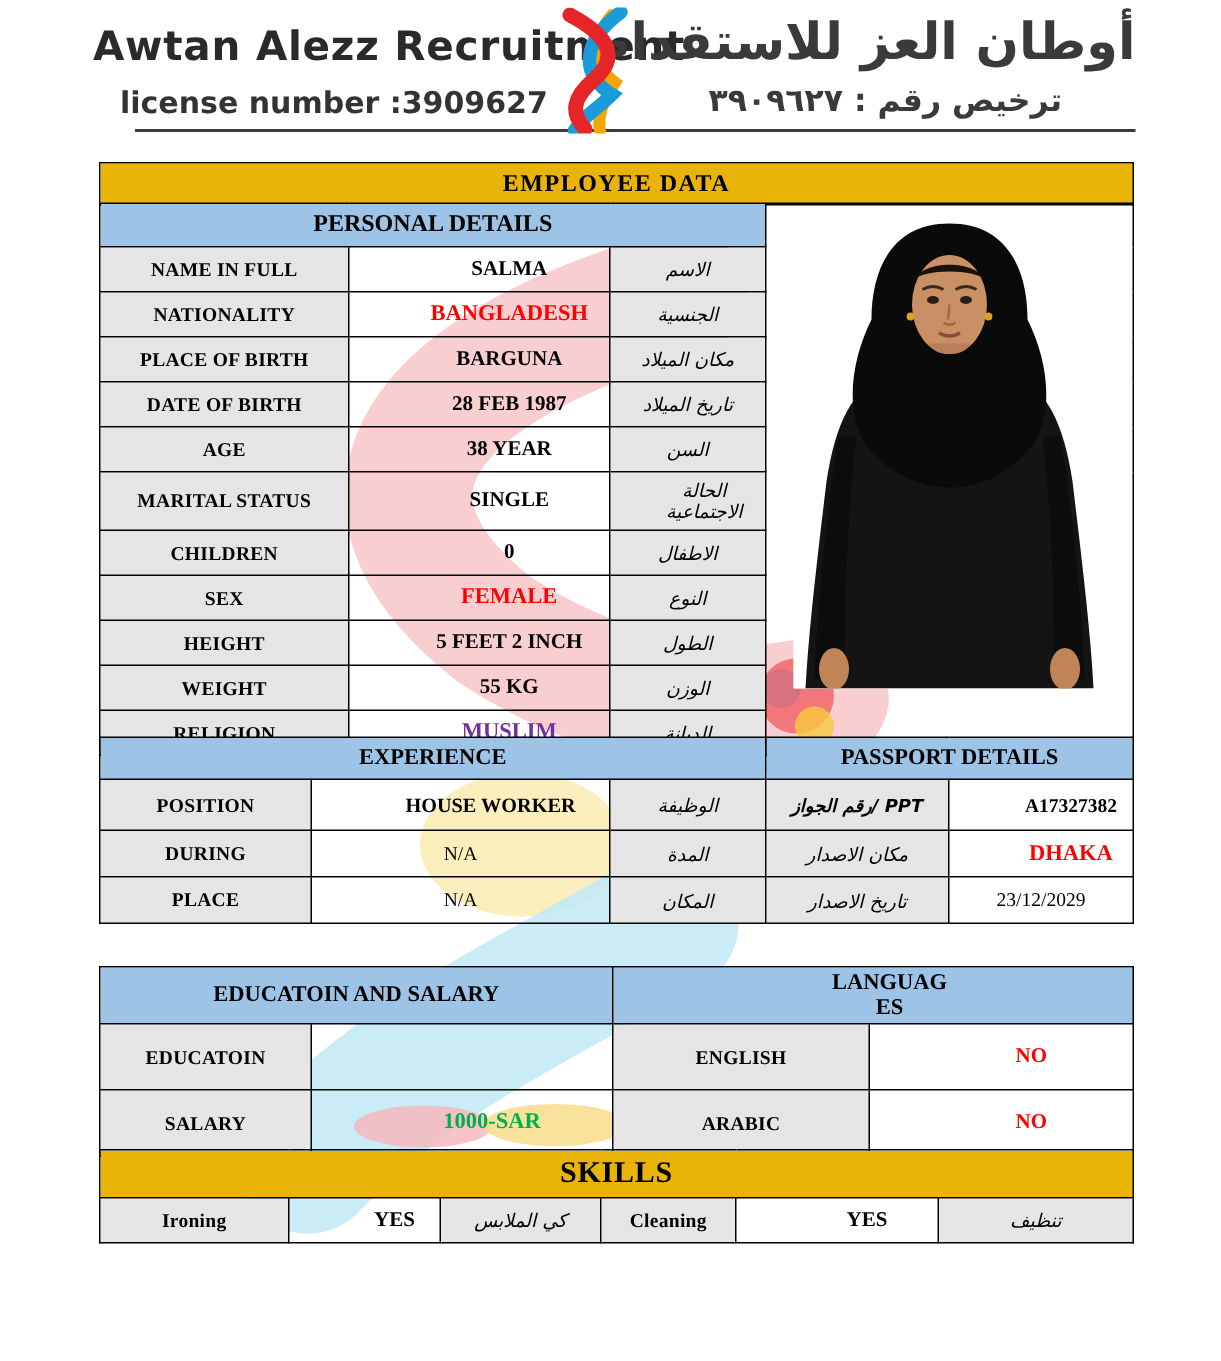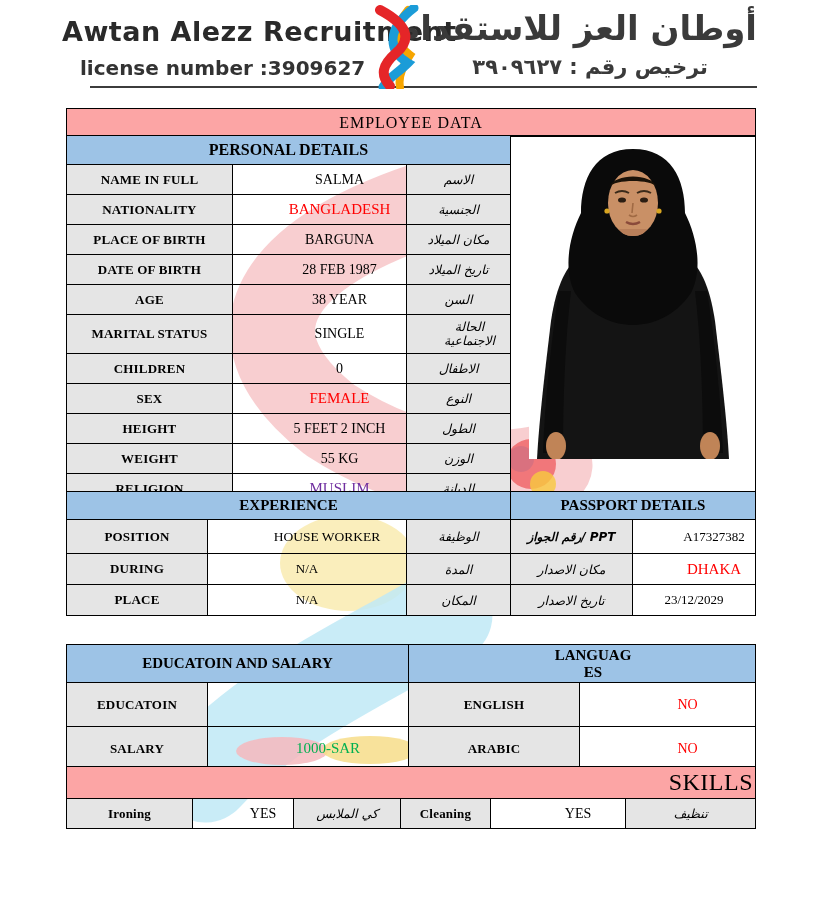--- a/index.html
+++ b/index.html
@@ -13,33 +13,33 @@
   .license-en{left:80px;top:56px;font-family:"DejaVu Sans",sans-serif;font-size:20px;font-weight:700;color:#333;}
   .company-ar{right:57px;top:8px;font-family:"DejaVu Sans",sans-serif;font-size:34px;font-weight:700;color:#3a3a3a;direction:rtl;}
   .license-ar{right:106px;top:55px;font-family:"DejaVu Sans",sans-serif;font-size:21px;font-weight:700;color:#3a3a3a;direction:rtl;}
   .hdr-rule{position:absolute;left:90px;top:86px;width:667px;height:2px;background:#3c3c3c;z-index:3;}
   .logo{position:absolute;left:368px;top:5px;z-index:3;}
   
   .watermark{position:absolute;left:0;top:0;z-index:0;pointer-events:none;}
   
   table{position:absolute;left:66px;border-collapse:collapse;table-layout:fixed;z-index:1;}
   td{border:1.5px solid #000;padding:0 2px;text-align:center;vertical-align:middle;overflow:hidden;}
-  .bar-gray{background:#fca5a5;font-size:16px;font-weight:400;letter-spacing:1px;}
+  .bar-gray{background:#eab308;font-size:16px;font-weight:700;letter-spacing:1px;}
   .sec-blue{background:#9dc3e6;font-size:16px;font-weight:700;}
   .cell-blue{background:#e5e5e5;}
   .lbl{font-size:13px;font-weight:700;letter-spacing:.2px;}
-  .val{font-size:14px;font-weight:400;background:transparent;padding-left:42px;}
+  .val{font-size:14px;font-weight:700;background:transparent;padding-left:42px;}
   .val-reg{font-size:13px;font-weight:400;}
   .big{font-size:15px;}
   .red{color:#ff0000;}
   .purple{color:#7030a0;}
   .green{color:#00b050;}
   .ar{font-family:"DejaVu Sans",sans-serif;font-size:12.5px;direction:rtl;font-style:italic;}
   .prewrap{white-space:pre-line;line-height:1.15;padding-left:24px;}
-  .skills-title{font-size:24px;letter-spacing:.5px;text-align:right;}
+  .skills-title{font-size:20px;letter-spacing:.5px;}
   .photo-cell{vertical-align:top;background:transparent;}
   .photo{width:208px;height:318px;margin:5px auto 0 auto;background:#fff;}
   .langs{line-height:1.1;}
 </style>
 </head>
 <body>
 
 <svg class="watermark" width="814" height="907" aria-hidden="true">
   <path d="M 455,195 C 280,245 215,330 330,420 C 430,485 520,475 550,465" fill="none" stroke="#f3a6aa" stroke-width="85" stroke-linecap="round" opacity="0.55"></path>
   <circle cx="521" cy="459" r="13" fill="#7fb3e8" opacity="0.8"></circle>

